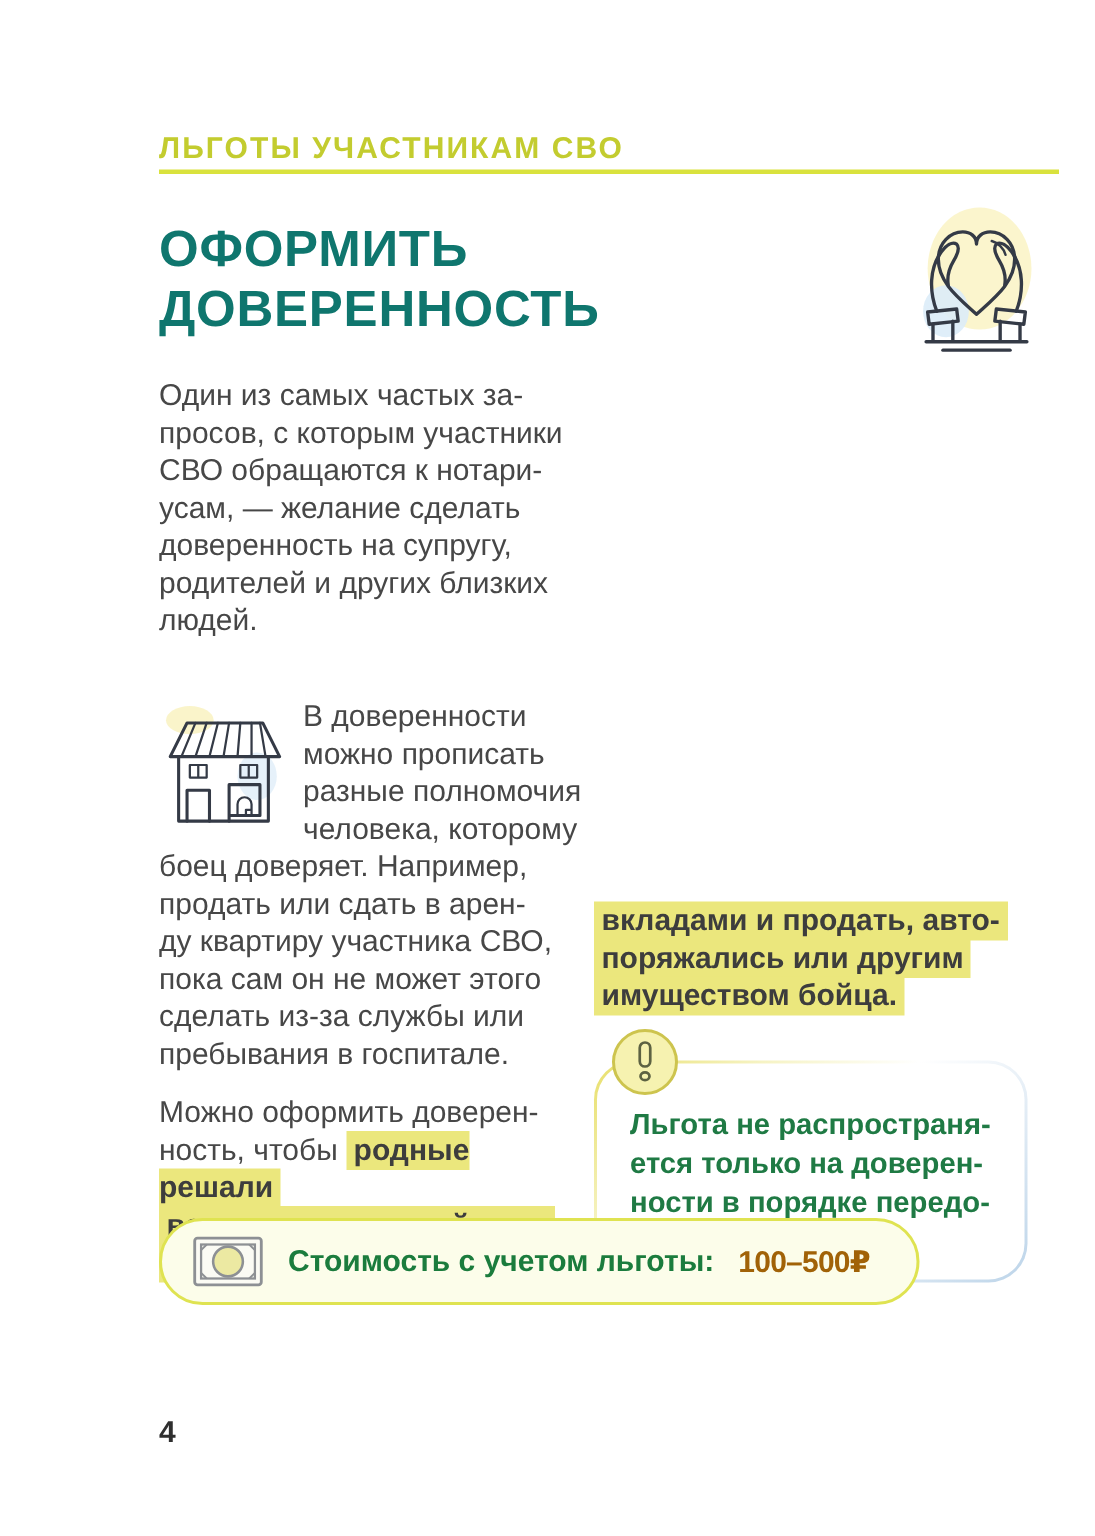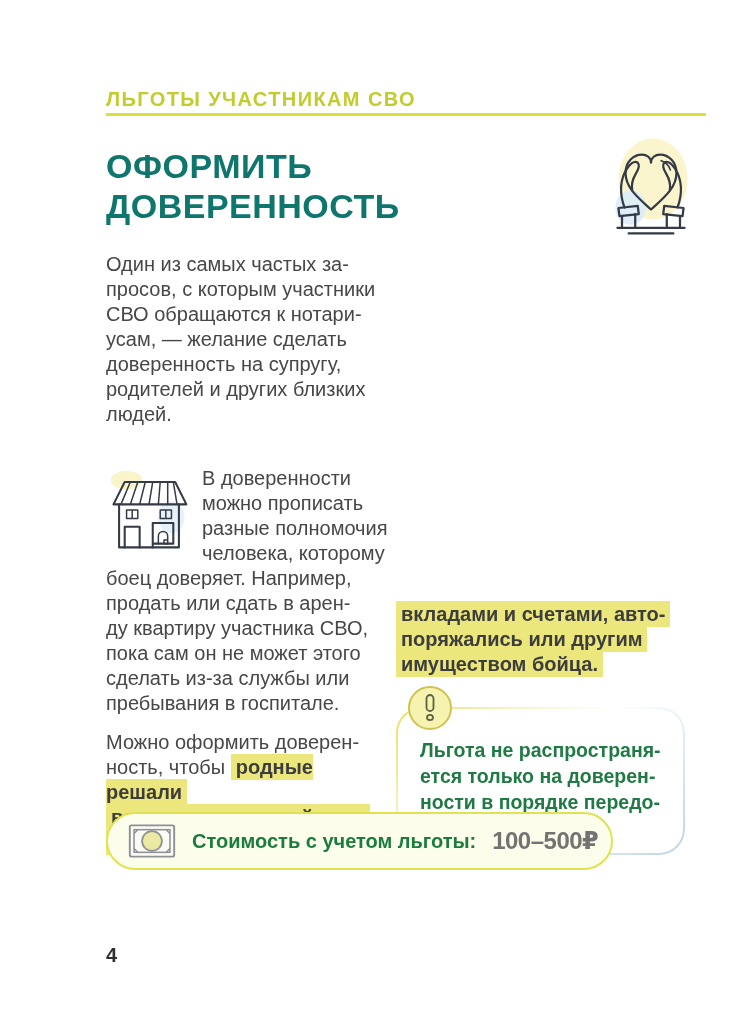--- a/index.html
+++ b/index.html
@@ -65,21 +65,21 @@
     display:flex; align-items:center; justify-content:center;
   }
 
   
   .cost-banner {
     position:absolute; top:812px; left:70px; width:507px; height:58px;
     border:2.5px solid #dfe351; border-radius:30px; background:#fcfdea;
     display:flex; align-items:center; padding-left:20px; gap:16px;
   }
   .cost-label { color:#1b7c3d; font-weight:700; font-size:20px; }
-  .cost-value { color:#737373; font-weight:700; font-size:24px; letter-spacing:-0.5px; }
+  .cost-value { color:#a16207; font-weight:700; font-size:20px; letter-spacing:-0.5px; }
   .money-icon { width:48px; height:34px; flex:0 0 auto; }
 
   .page-number {
     position:absolute; top:944px; left:70px;
     font-size:20px; font-weight:700; color:#2f2f2f;
   }
 
   svg .ln { fill:none; stroke:#343a46; stroke-width:2.2; stroke-linecap:round; stroke-linejoin:round; }
   svg .thin { stroke-width:1.6; }
 </style>
@@ -143,21 +143,21 @@
 пребывания в госпитале.</span>
       </p>
 
       <p class="para-mixed"><span>Можно оформить доверен-
 ность, чтобы </span><span class="hl">родные решали</span><span>
 </span><span class="hl">вопросы с ипотекой, рас-</span><span>
 </span><span class="hl">поряжались банковскими</span></p>
     </div>
 
     <div class="col col-right">
-      <p class="hl-block"><span class="hl">вкладами и счетами, авто-</span><span>
+      <p class="hl-block"><span class="hl">вкладами и продать, авто-</span><span>
 </span><span class="hl">поряжались или другим</span><span>
 </span><span class="hl">имуществом бойца.</span></p>
 
 
 
       <div class="callout">
         <div class="callout-badge">
           <svg width="26" height="30" viewBox="0 0 26 30">
             <rect x="9.5" y="2" width="7" height="16" rx="3.5" fill="none" stroke="#5d6242" stroke-width="1.8"></rect>
             <ellipse cx="13" cy="24.5" rx="3" ry="2.6" fill="none" stroke="#5d6242" stroke-width="1.8"></ellipse>

